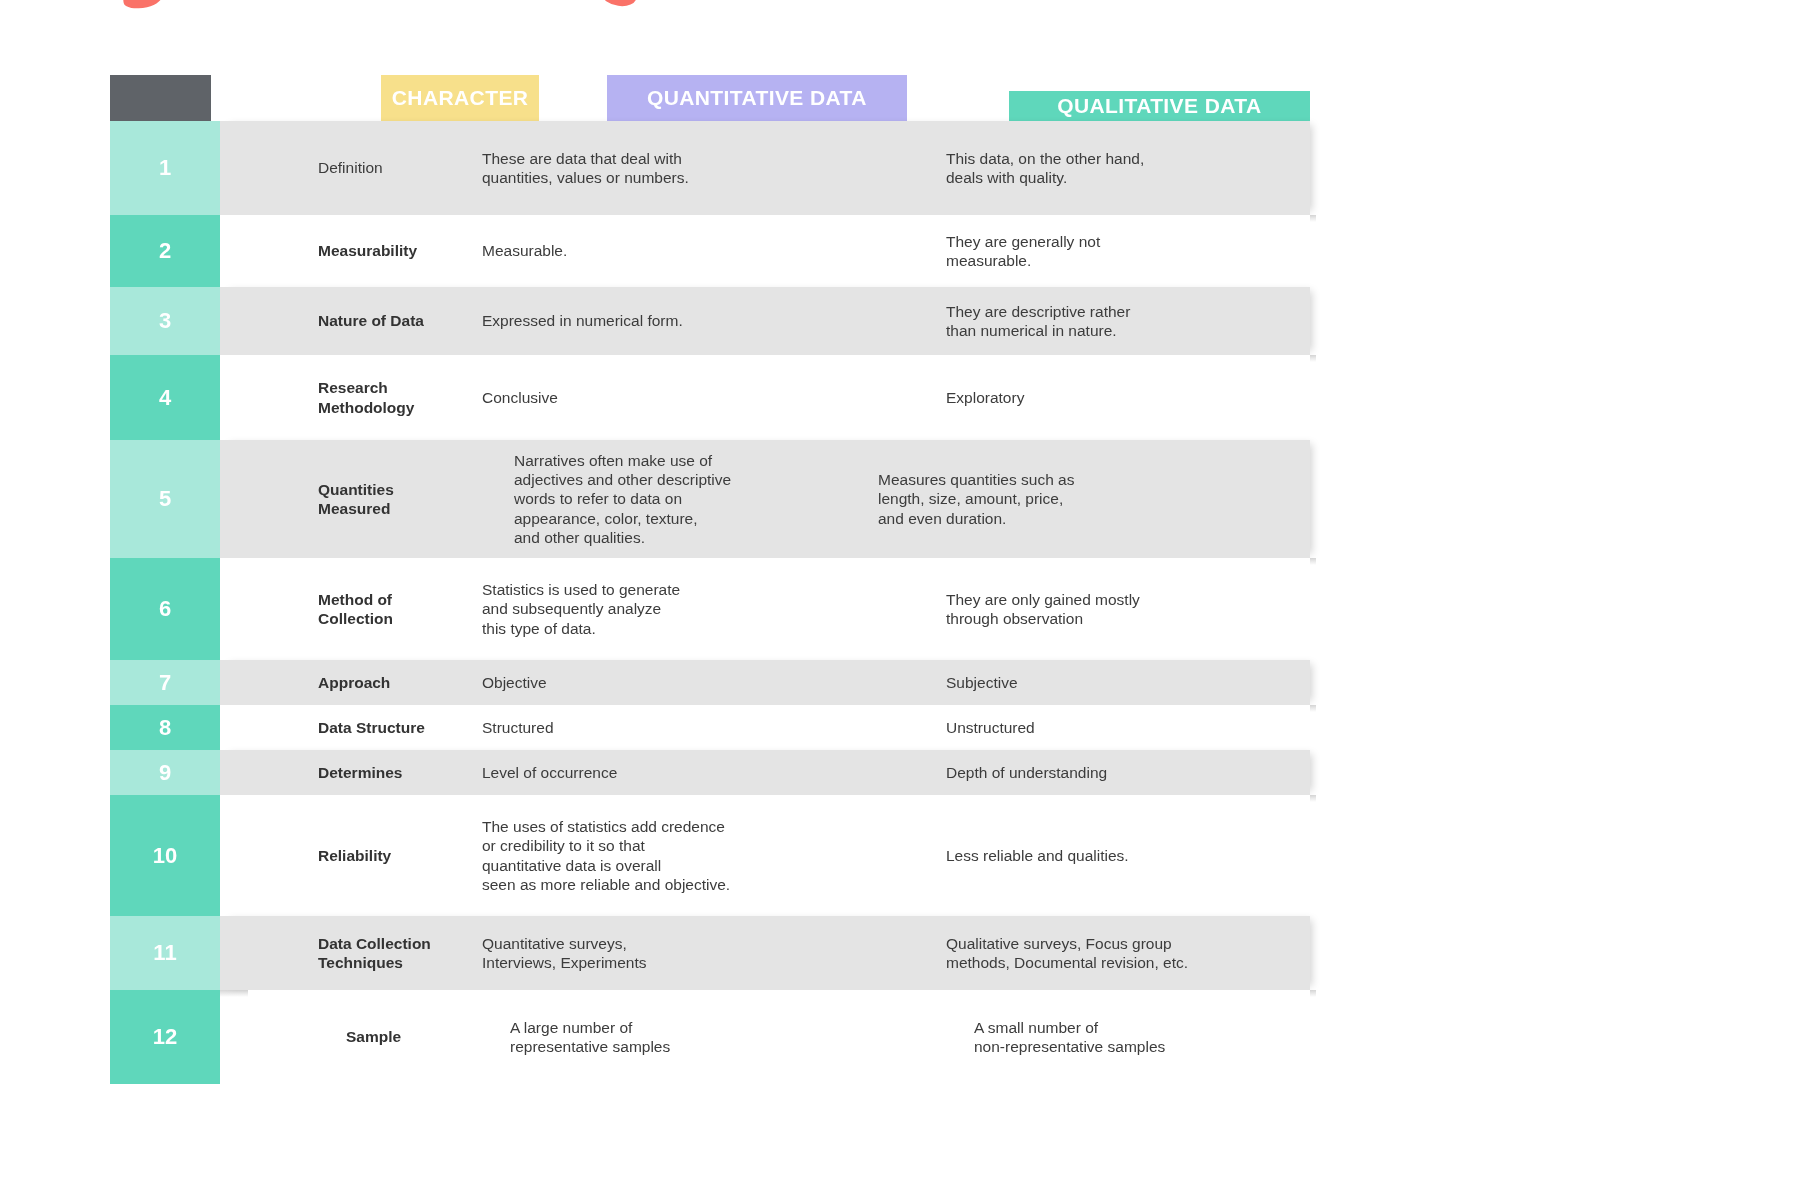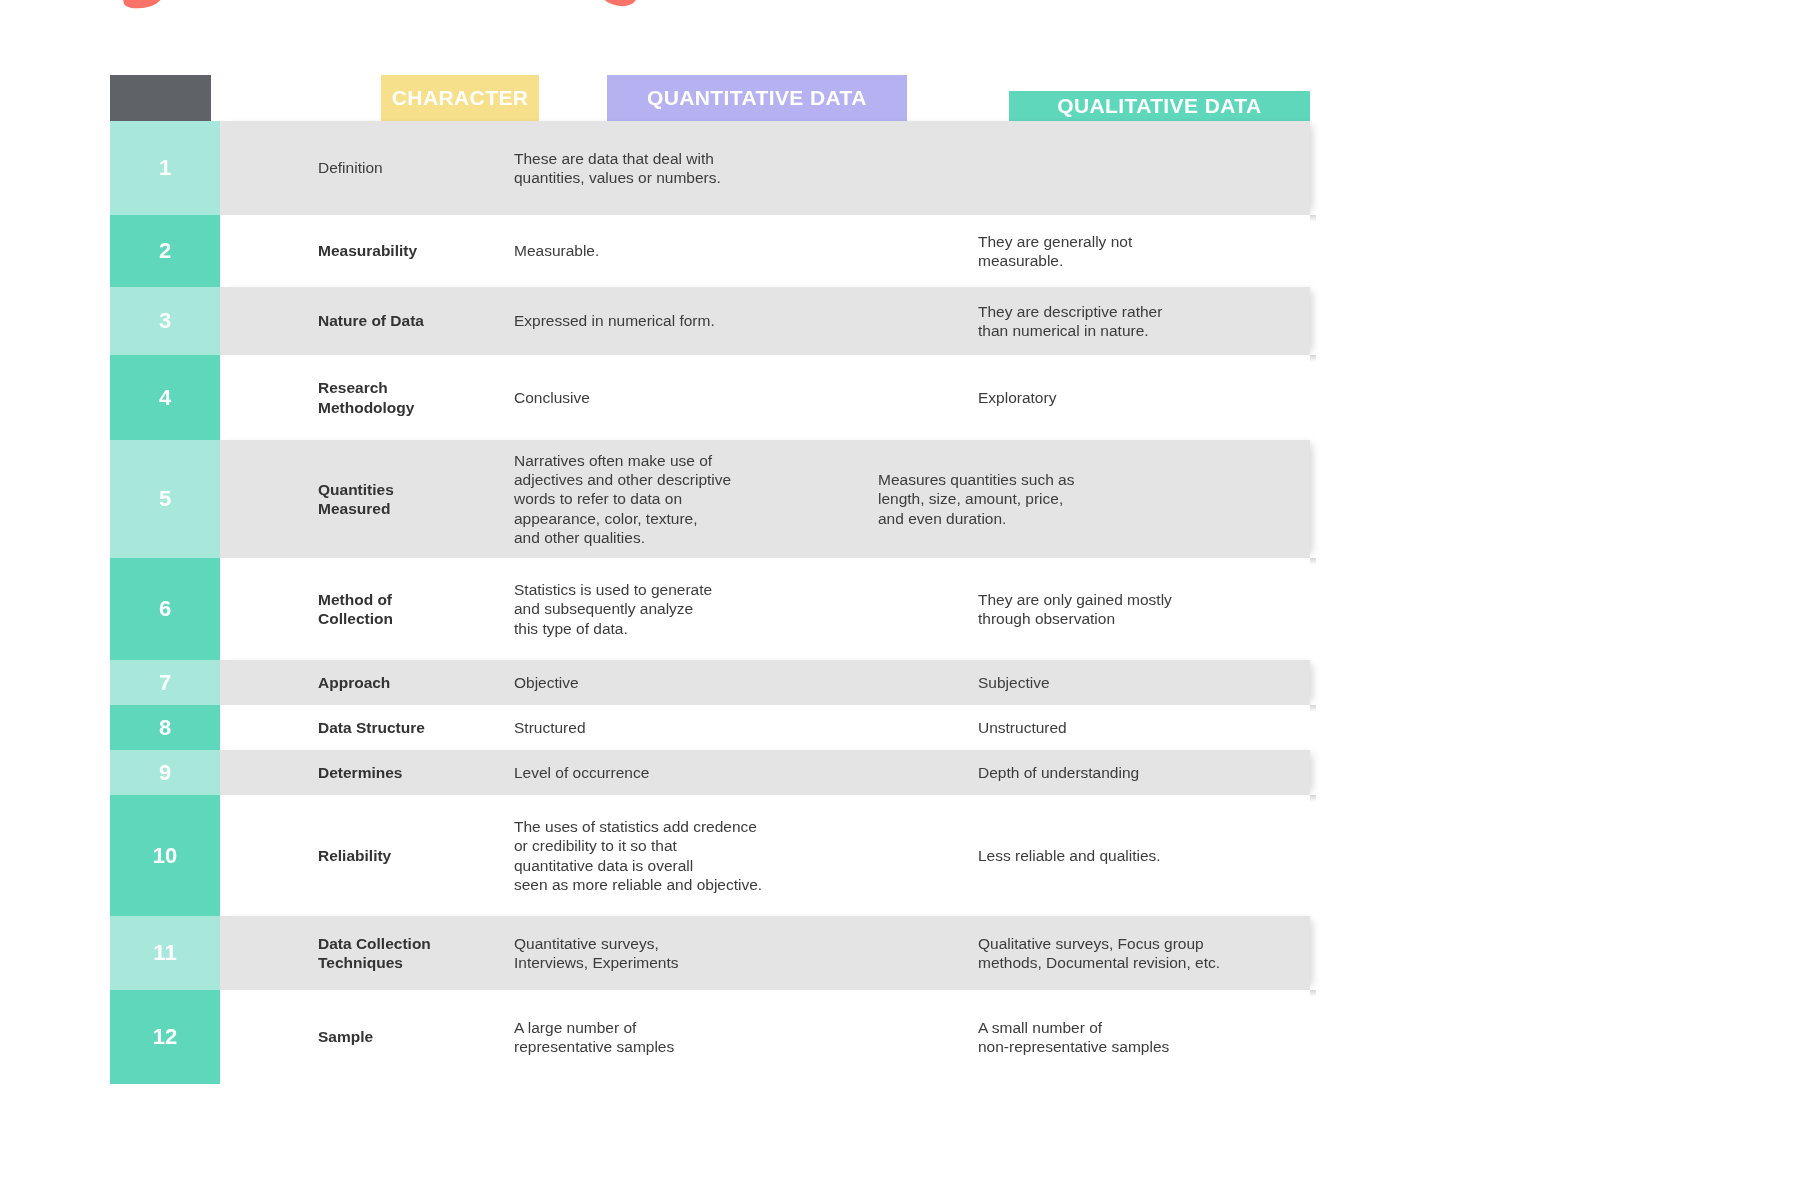--- a/index.html
+++ b/index.html
@@ -132,21 +132,20 @@
   .cell-char {
     flex: 0 0 262px;
     padding-left: 98px;
     font-weight: bold;
     color: #333333;
   }
   .cell-char.nobold { font-weight: normal; color: #3C3C3C; }
   .cell-quant {
     flex: 0 0 432px;
     padding-left: 0px;
-    margin-left: 32px;
   }
   .cell-qual {
     flex: 1 1 auto;
     padding-left: 32px;
   }
 </style>
 </head>
 <body>
 
 <div id="stage">
@@ -163,20 +162,22 @@
       <div class="head-cell head-qual">QUALITATIVE DATA</div>
     </div>
 
     <div id="rows-host">
         <div class="row shaded" style="height: 94px;">
           <div class="num-cell num-light">1</div>
           <div class="body-area">
             <div class="cell cell-char nobold">Definition</div>
             <div class="cell cell-quant">These are data that deal with
 quantities, values or numbers.</div>
+            <div class="cell cell-qual">This data, on the other hand,
+deals with quality.</div>
           </div>
         </div>
         <div class="row plain" style="height: 72px;">
           <div class="num-cell num-dark">2</div>
           <div class="body-area">
             <div class="cell cell-char">Measurability</div>
             <div class="cell cell-quant">Measurable.</div>
             <div class="cell cell-qual">They are generally not
 measurable.</div>
           </div>
@@ -265,21 +266,21 @@
           <div class="num-cell num-light">11</div>
           <div class="body-area">
             <div class="cell cell-char">Data Collection
 Techniques</div>
             <div class="cell cell-quant">Quantitative surveys,
 Interviews, Experiments</div>
             <div class="cell cell-qual">Qualitative surveys,  Focus group
 methods, Documental revision, etc.</div>
           </div>
         </div>
-        <div class="row plain" style="height: 94px;">
+        <div class="row plain" style="height: 94px; gap: 28px;">
           <div class="num-cell num-dark">12</div>
           <div class="body-area">
             <div class="cell cell-char">Sample</div>
             <div class="cell cell-quant">A large number of
 representative samples</div>
             <div class="cell cell-qual">A small number of
 non-representative samples</div>
           </div>
         </div>
       </div>

